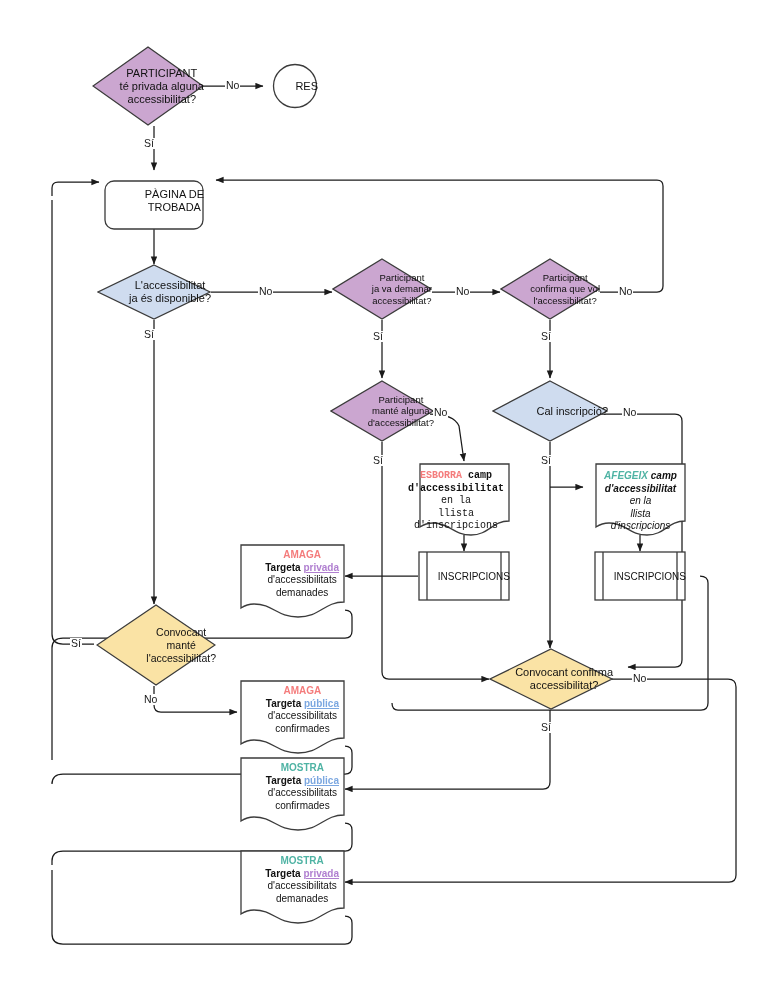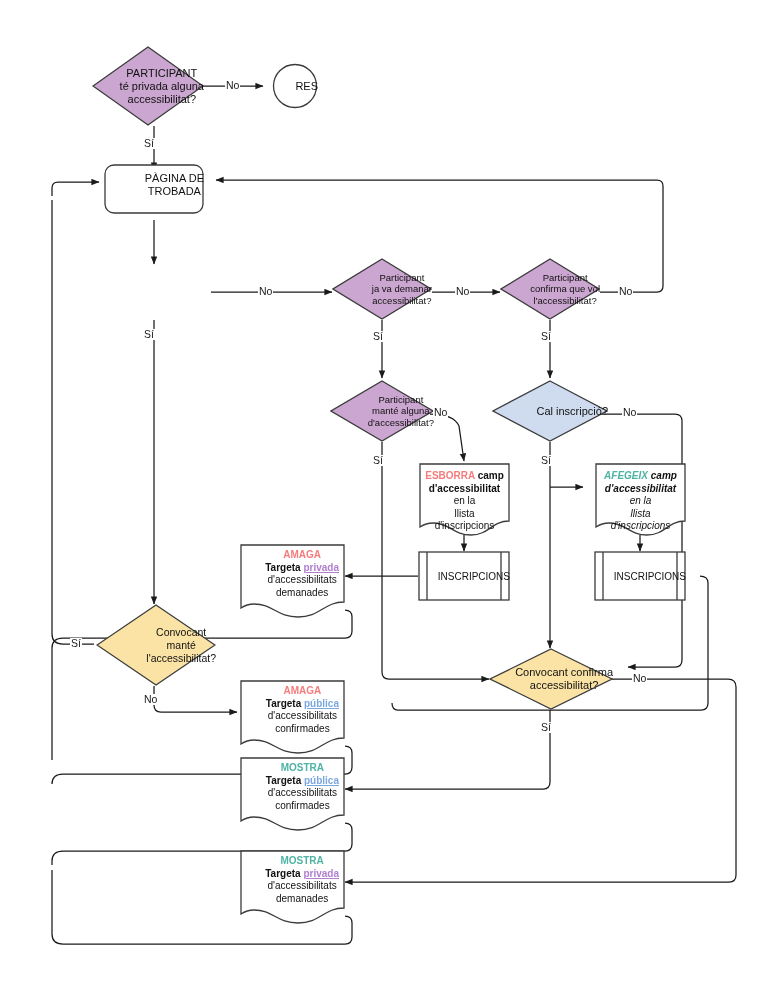--- a/index.html
+++ b/index.html
@@ -95,30 +95,39 @@
     </div>
   </div>
 
   <div class="node" style="left:272px;top:63px;width:46px;height:46px;">
     <svg width="46" height="46" style="position:absolute;left:0;top:0;">
       <circle cx="23" cy="23" r="21.5" fill="#ffffff" stroke="#3b3b3b" stroke-width="1.3"></circle>
     </svg>
     <div class="dtxt">RES</div>
   </div>
 
-  <div class="node" style="left:104px;top:164px;width:100px;height:42px;border-radius:17px;">
+  <div class="node" style="left:104px;top:180px;width:100px;height:42px;border-radius:17px;">
     <svg width="100" height="50" style="position:absolute;left:0;top:0;">
       <rect x="1" y="1" width="98" height="48" rx="9" ry="9" fill="#ffffff" stroke="#3b3b3b" stroke-width="1.3"></rect>
     </svg>
     <div class="dtxt">
       <div>PÀGINA DE</div>
       <div>TROBADA</div>
     </div>
   </div>
 
+  <div class="node" style="left:97px;top:264px;width:114px;height:56px;">
+    <svg width="114" height="56" style="position:absolute;left:0;top:0;">
+      <polygon points="57,1 113,28 57,55 1,28" fill="#cfdcef" stroke="#3b3b3b" stroke-width="1.3"></polygon>
+    </svg>
+    <div class="dtxt">
+      <div>L'accessibilitat</div>
+      <div>ja és disponible?</div>
+    </div>
+  </div>
 
   <div class="node" style="left:332px;top:258px;width:100px;height:62px;">
     <svg width="100" height="62" style="position:absolute;left:0;top:0;">
       <polygon points="50,1 99,31 50,61 1,31" fill="#cba6d0" stroke="#3b3b3b" stroke-width="1.3"></polygon>
     </svg>
     <div class="dtxt" style="font-size:9.5px;line-height:11.5px;">
       <div>Participant</div>
       <div>ja va demanar</div>
       <div>accessibilitat?</div>
     </div>
@@ -146,21 +155,21 @@
     </div>
   </div>
 
   <div class="node" style="left:492px;top:380px;width:116px;height:62px;">
     <svg width="116" height="62" style="position:absolute;left:0;top:0;">
       <polygon points="58,1 115,31 58,61 1,31" fill="#cfdcef" stroke="#3b3b3b" stroke-width="1.3"></polygon>
     </svg>
     <div class="dtxt">Cal inscripció?</div>
   </div>
 
-  <div class="node" style="left:419px;top:463px;width:91px;height:73px;">
+  <div class="node" style="left:419px;top:463px;width:91px;height:73px;font-family:Liberation Mono, monospace;">
     <svg width="91" height="73" style="position:absolute;left:0;top:0;">
       <path d="M1,1 L90,1 L90,58 C73,58 70,72 52,72 C34,72 31,60 14,60 C8,60 4,62 1,64 Z" fill="#ffffff" stroke="#3b3b3b" stroke-width="1.3"></path>
     </svg>
     <div class="card-txt" style="align-self:flex-start;margin-top:7px;font-size:10px;line-height:12.5px;">
       <div><span class="bold" style="color:#f47c7c">ESBORRA</span><span class="bold"> camp</span></div>
       <div><span class="bold">d'accessibilitat</span><span> en la</span></div>
       <div>llista d'inscripcions</div>
     </div>
   </div>
 

